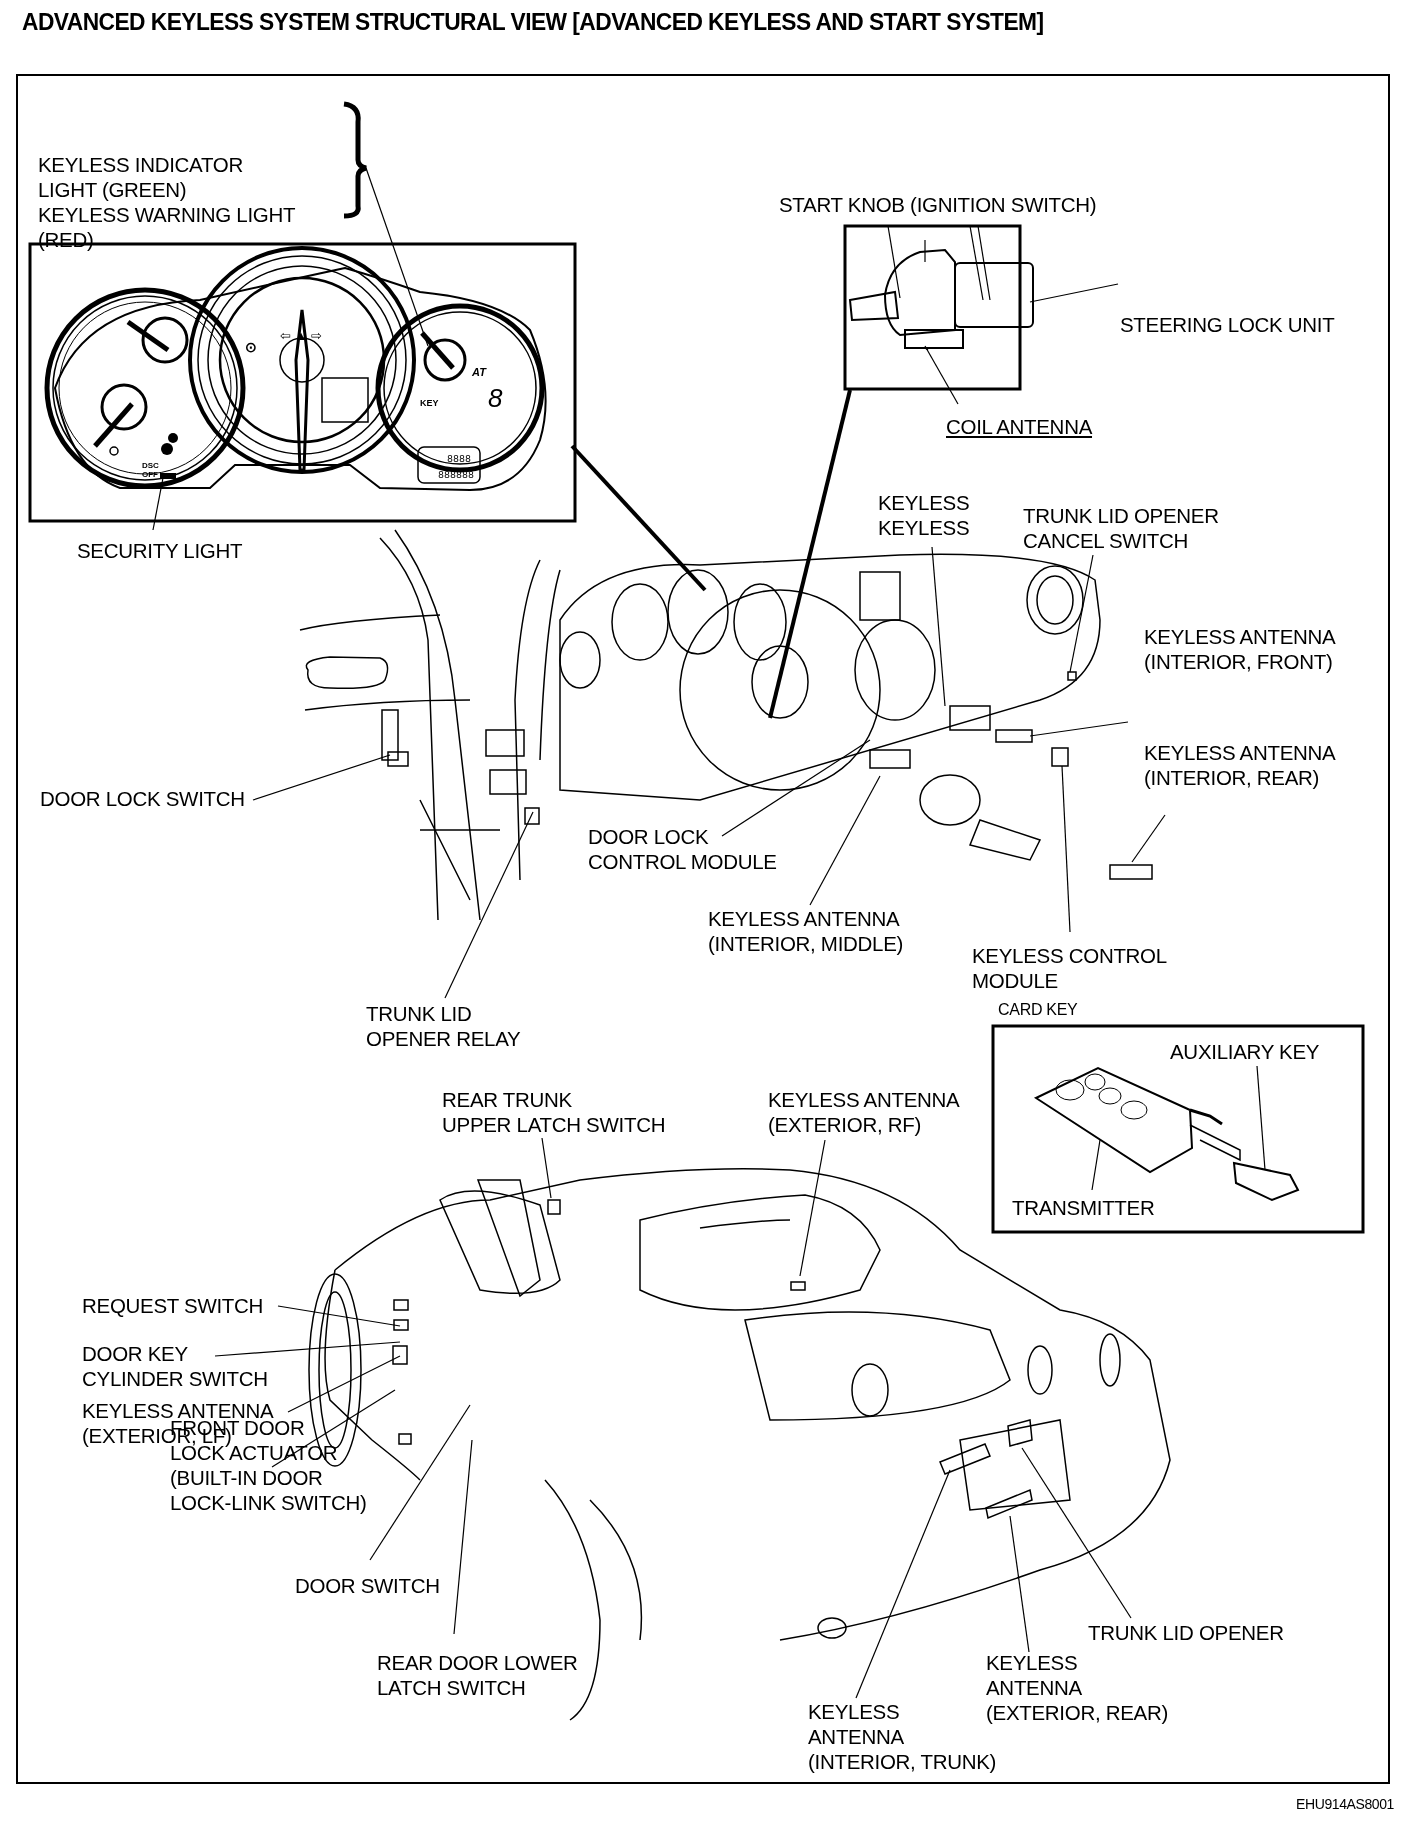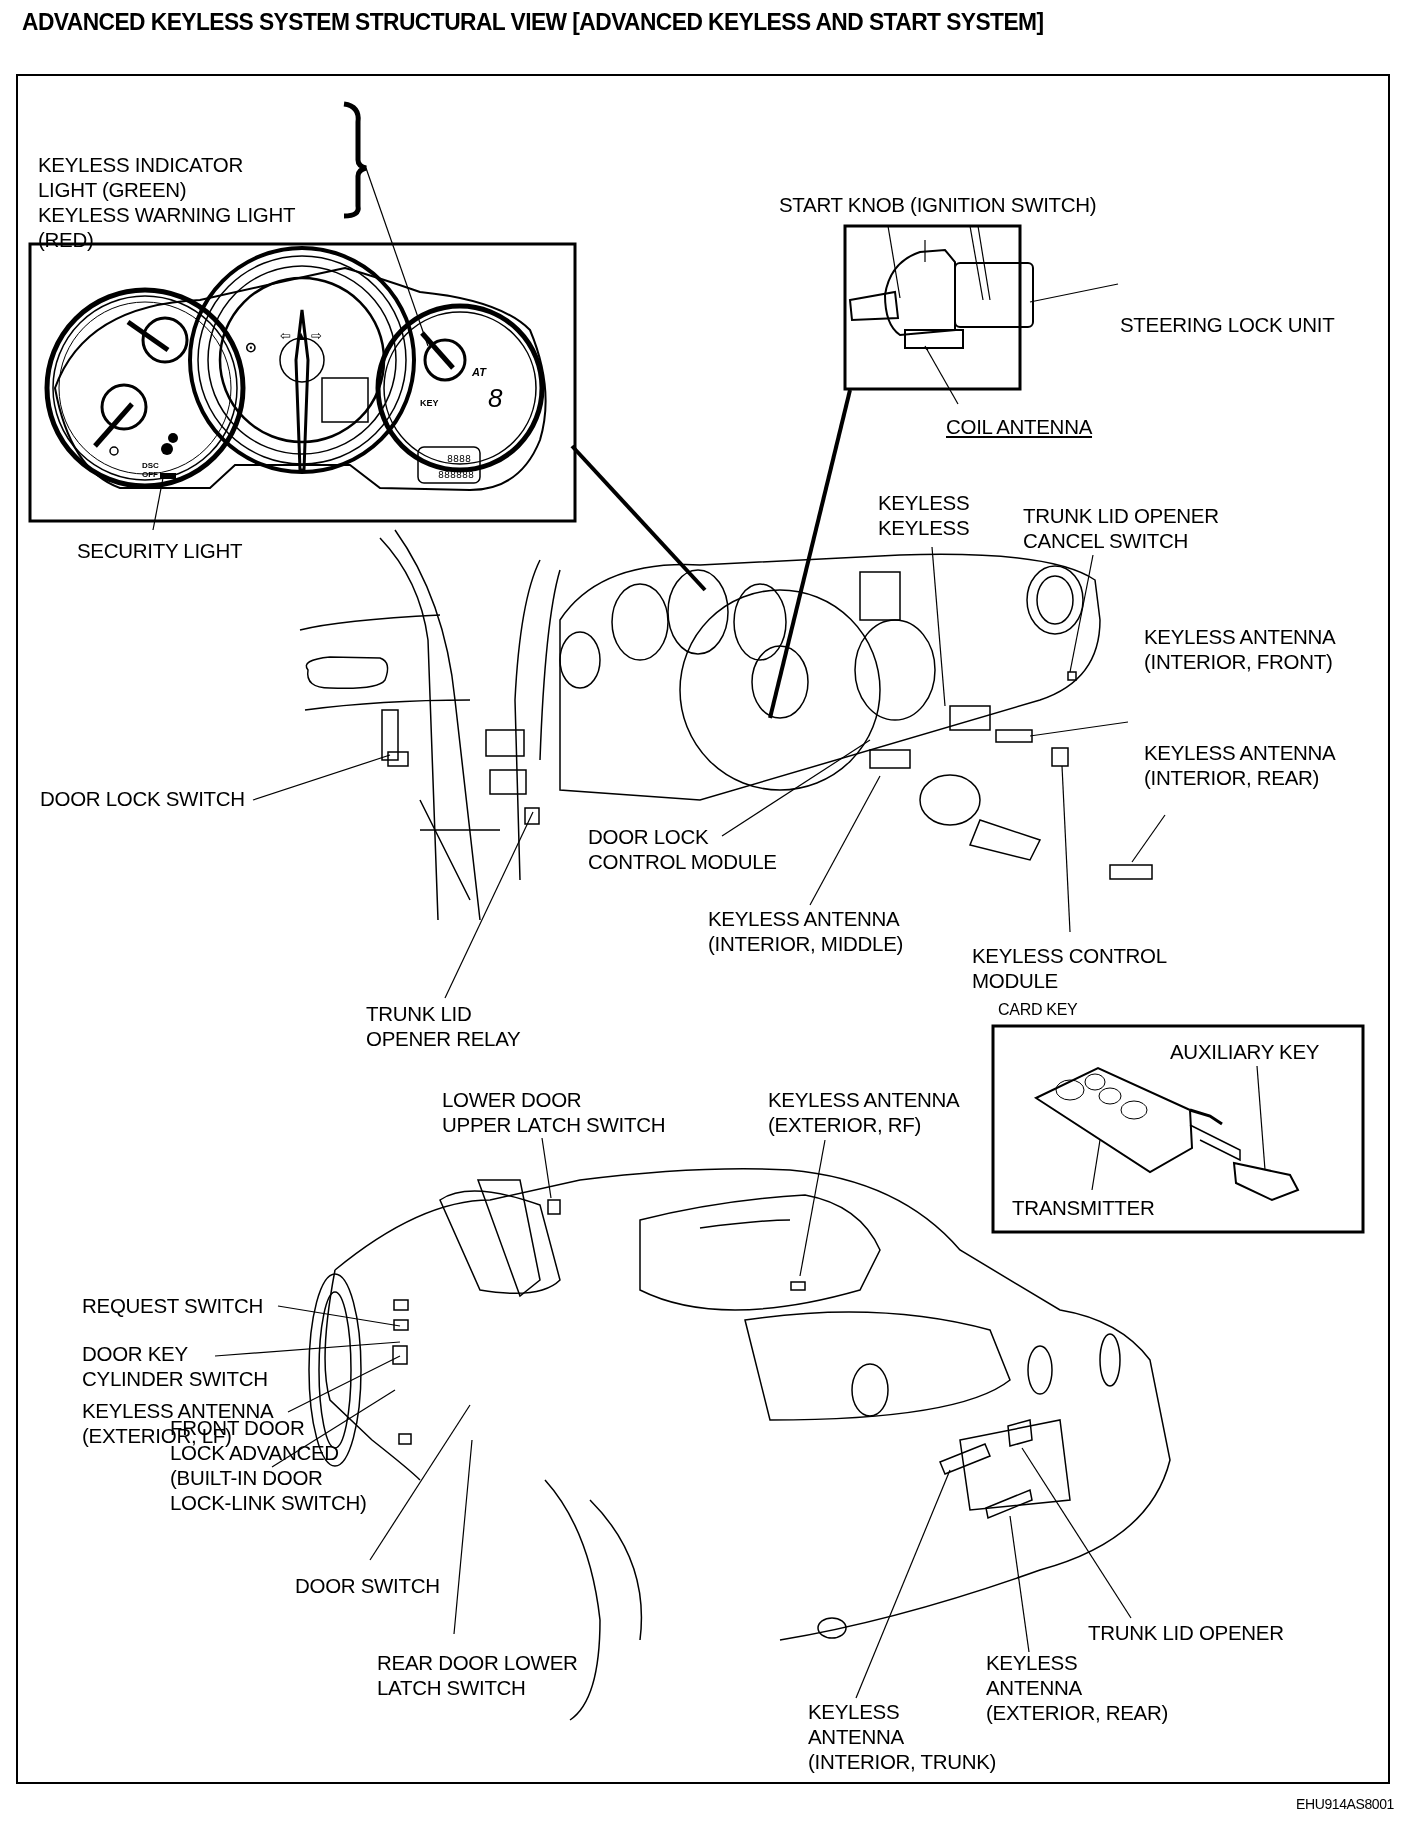--- a/index.html
+++ b/index.html
@@ -197,25 +197,25 @@
 <div class="lbl" style="left:1144px; top:624px;"><span>KEYLESS ANTENNA</span><span>(INTERIOR, FRONT)</span></div>
 <div class="lbl" style="left:1144px; top:740px;"><span>KEYLESS ANTENNA</span><span>(INTERIOR, REAR)</span></div>
 <div class="lbl" style="left:40px; top:786px;text-align:center;"><span>DOOR LOCK SWITCH</span></div>
 <div class="lbl" style="left:588px; top:824px;"><span>DOOR LOCK</span><span>CONTROL MODULE</span></div>
 <div class="lbl" style="left:708px; top:906px;"><span>KEYLESS ANTENNA</span><span>(INTERIOR, MIDDLE)</span></div>
 <div class="lbl" style="left:972px; top:943px;"><span>KEYLESS CONTROL</span><span>MODULE</span></div>
 <div class="lbl" style="left:366px; top:1001px;"><span>TRUNK LID</span><span>OPENER RELAY</span></div>
 <div class="lbl" style="left:998px; top:997px; font-size:16px;"><span>CARD KEY</span></div>
 <div class="lbl" style="left:1170px; top:1039px;"><span>AUXILIARY KEY</span></div>
 <div class="lbl" style="left:1012px; top:1195px;"><span>TRANSMITTER</span></div>
-<div class="lbl" style="left:442px; top:1087px;"><span>LOWER DOOR</span><span>UPPER LATCH SWITCH</span></div>
+<div class="lbl" style="left:442px; top:1087px;"><span>REAR TRUNK</span><span>UPPER LATCH SWITCH</span></div>
 <div class="lbl" style="left:768px; top:1087px;"><span>KEYLESS ANTENNA</span><span>(EXTERIOR, RF)</span></div>
 <div class="lbl" style="left:82px; top:1293px;"><span>REQUEST SWITCH</span></div>
 <div class="lbl" style="left:82px; top:1341px;"><span>DOOR KEY</span><span>CYLINDER SWITCH</span></div>
 <div class="lbl" style="left:82px; top:1398px;"><span>KEYLESS ANTENNA</span><span>(EXTERIOR, LF)</span></div>
-<div class="lbl" style="left:122px; top:1415px;margin-left:48px;"><span>FRONT DOOR</span><span>LOCK ADVANCED</span><span>(BUILT-IN DOOR</span><span>LOCK-LINK SWITCH)</span></div>
+<div class="lbl" style="left:122px; top:1415px;margin-left:48px;"><span>FRONT DOOR</span><span>LOCK ACTUATOR</span><span>(BUILT-IN DOOR</span><span>LOCK-LINK SWITCH)</span></div>
 <div class="lbl" style="left:295px; top:1573px;text-align:center;"><span>DOOR SWITCH</span></div>
 <div class="lbl" style="left:377px; top:1650px;"><span>REAR DOOR LOWER</span><span>LATCH SWITCH</span></div>
 <div class="lbl" style="left:1088px; top:1620px;"><span>TRUNK LID OPENER</span></div>
 <div class="lbl" style="left:986px; top:1650px;"><span>KEYLESS</span><span>ANTENNA</span><span>(EXTERIOR, REAR)</span></div>
 <div class="lbl" style="left:808px; top:1699px;"><span>KEYLESS</span><span>ANTENNA</span><span>(INTERIOR, TRUNK)</span></div>
 
 <div class="code">EHU914AS8001</div>
 
 </body></html>

